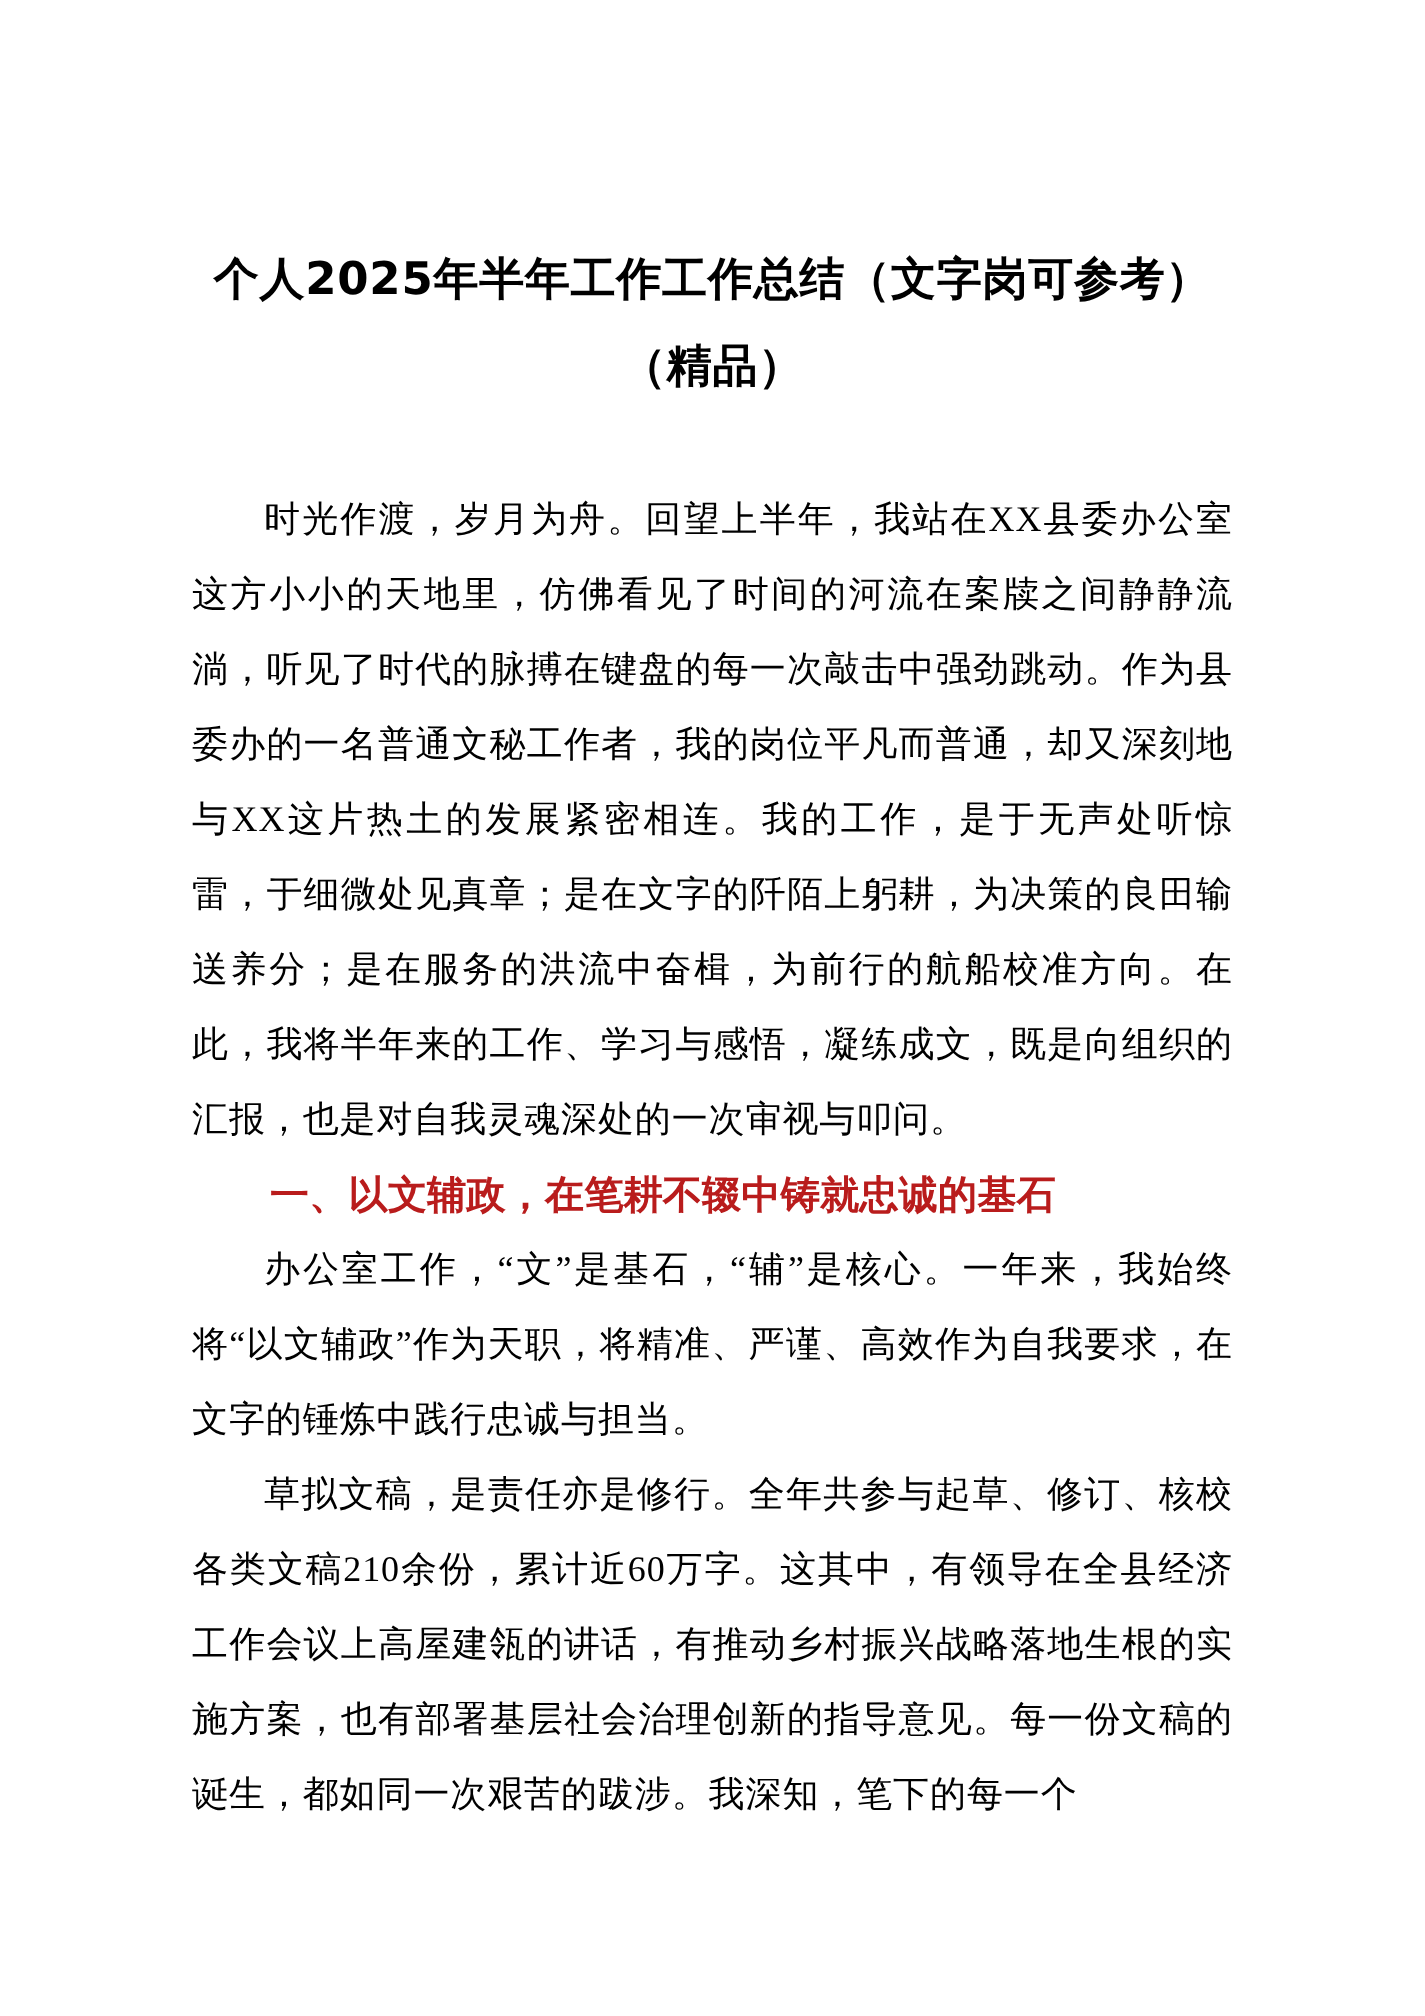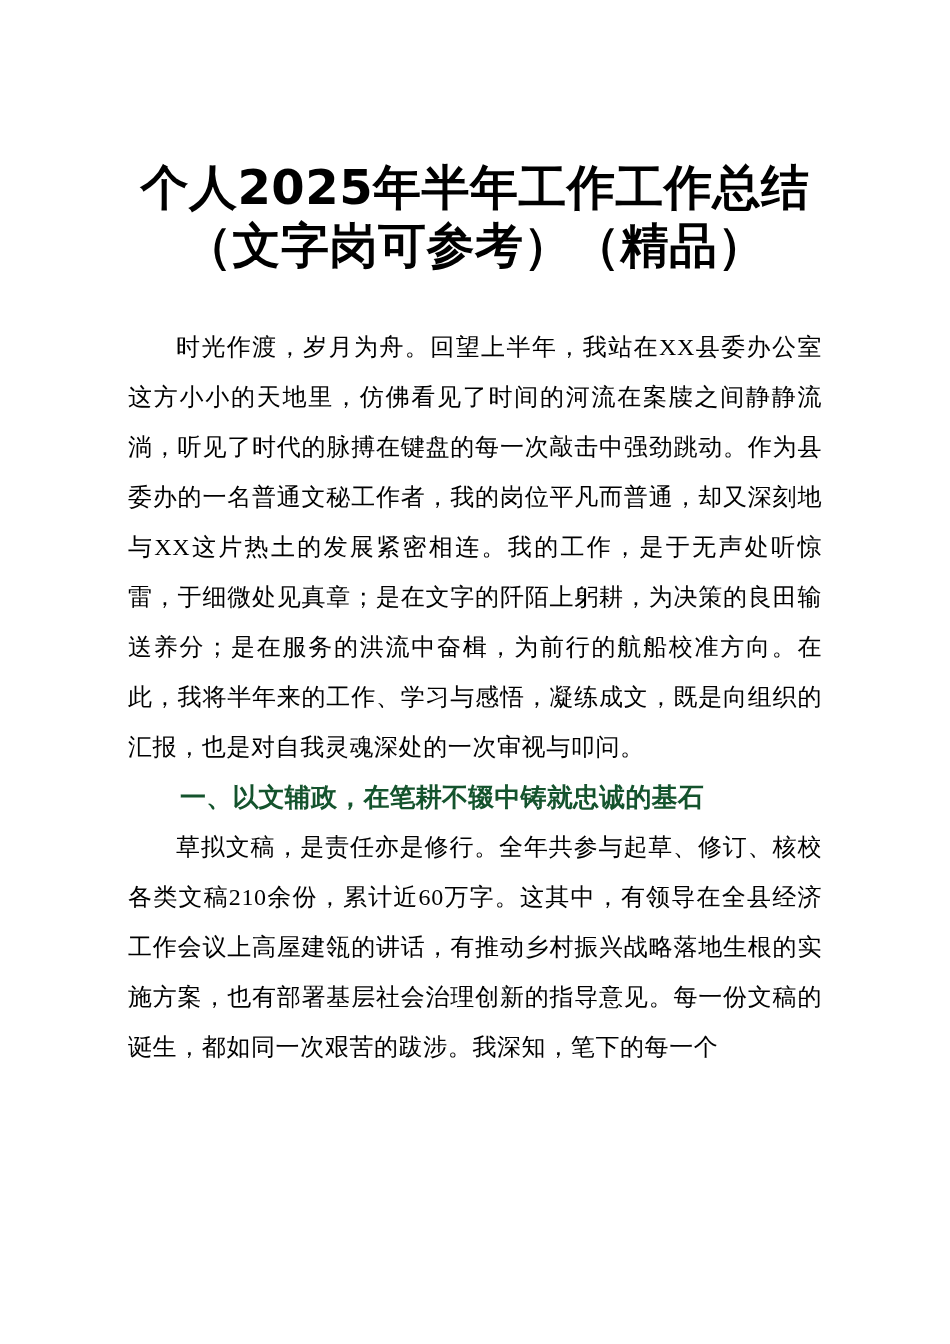--- a/index.html
+++ b/index.html
@@ -24,21 +24,21 @@
     left: 128px;
     top: 0;
     width: 694px;
   }
   .doc-title {
     margin: 0;
     padding: 0;
     padding-top: 158px;
     font-family: "DejaVu Sans", "Liberation Sans", sans-serif;
     font-weight: bold;
-    font-size: 48px;
+    font-size: 30px;
     line-height: 58px;
     text-align: center;
     color: #000000;
     letter-spacing: 0.5px;
     word-break: break-all;
   }
   .spacer-after-title {
     height: 48px;
   }
   p.para {
@@ -54,38 +54,39 @@
     word-break: break-all;
     letter-spacing: 0.6px;
   }
   h2.section-heading {
     margin: 0;
     padding: 0;
     font-family: "DejaVu Sans", "Liberation Sans", sans-serif;
     font-weight: bold;
     font-size: 26px;
     line-height: 50px;
-    color: #14532d;
+    color: #b91c1c;
     text-indent: 2em;
     text-align: left;
     word-break: break-all;
     letter-spacing: 0.2px;
   }
 </style>
 </head>
 <body>
 
 <div class="page">
   <div class="doc-body">
 
     <h1 class="doc-title">个人2025年半年工作工作总结（文字岗可参考）（精品）</h1>
 
     <div class="spacer-after-title"></div>
 
     <p class="para">时光作渡，岁月为舟。回望上半年，我站在XX县委办公室这方小小的天地里，仿佛看见了时间的河流在案牍之间静静流淌，听见了时代的脉搏在键盘的每一次敲击中强劲跳动。作为县委办的一名普通文秘工作者，我的岗位平凡而普通，却又深刻地与XX这片热土的发展紧密相连。我的工作，是于无声处听惊雷，于细微处见真章；是在文字的阡陌上躬耕，为决策的良田输送养分；是在服务的洪流中奋楫，为前行的航船校准方向。在此，我将半年来的工作、学习与感悟，凝练成文，既是向组织的汇报，也是对自我灵魂深处的一次审视与叩问。</p>
 
     <h2 class="section-heading">一、以文辅政，在笔耕不辍中铸就忠诚的基石</h2>
 
+    <p class="para">办公室工作，“文”是基石，“辅”是核心。一年来，我始终将“以文辅政”作为天职，将精准、严谨、高效作为自我要求，在文字的锤炼中践行忠诚与担当。</p>
 
     <p class="para">草拟文稿，是责任亦是修行。全年共参与起草、修订、核校各类文稿210余份，累计近60万字。这其中，有领导在全县经济工作会议上高屋建瓴的讲话，有推动乡村振兴战略落地生根的实施方案，也有部署基层社会治理创新的指导意见。每一份文稿的诞生，都如同一次艰苦的跋涉。我深知，笔下的每一个</p>
 
   </div>
 </div>
 
 </body></html>

